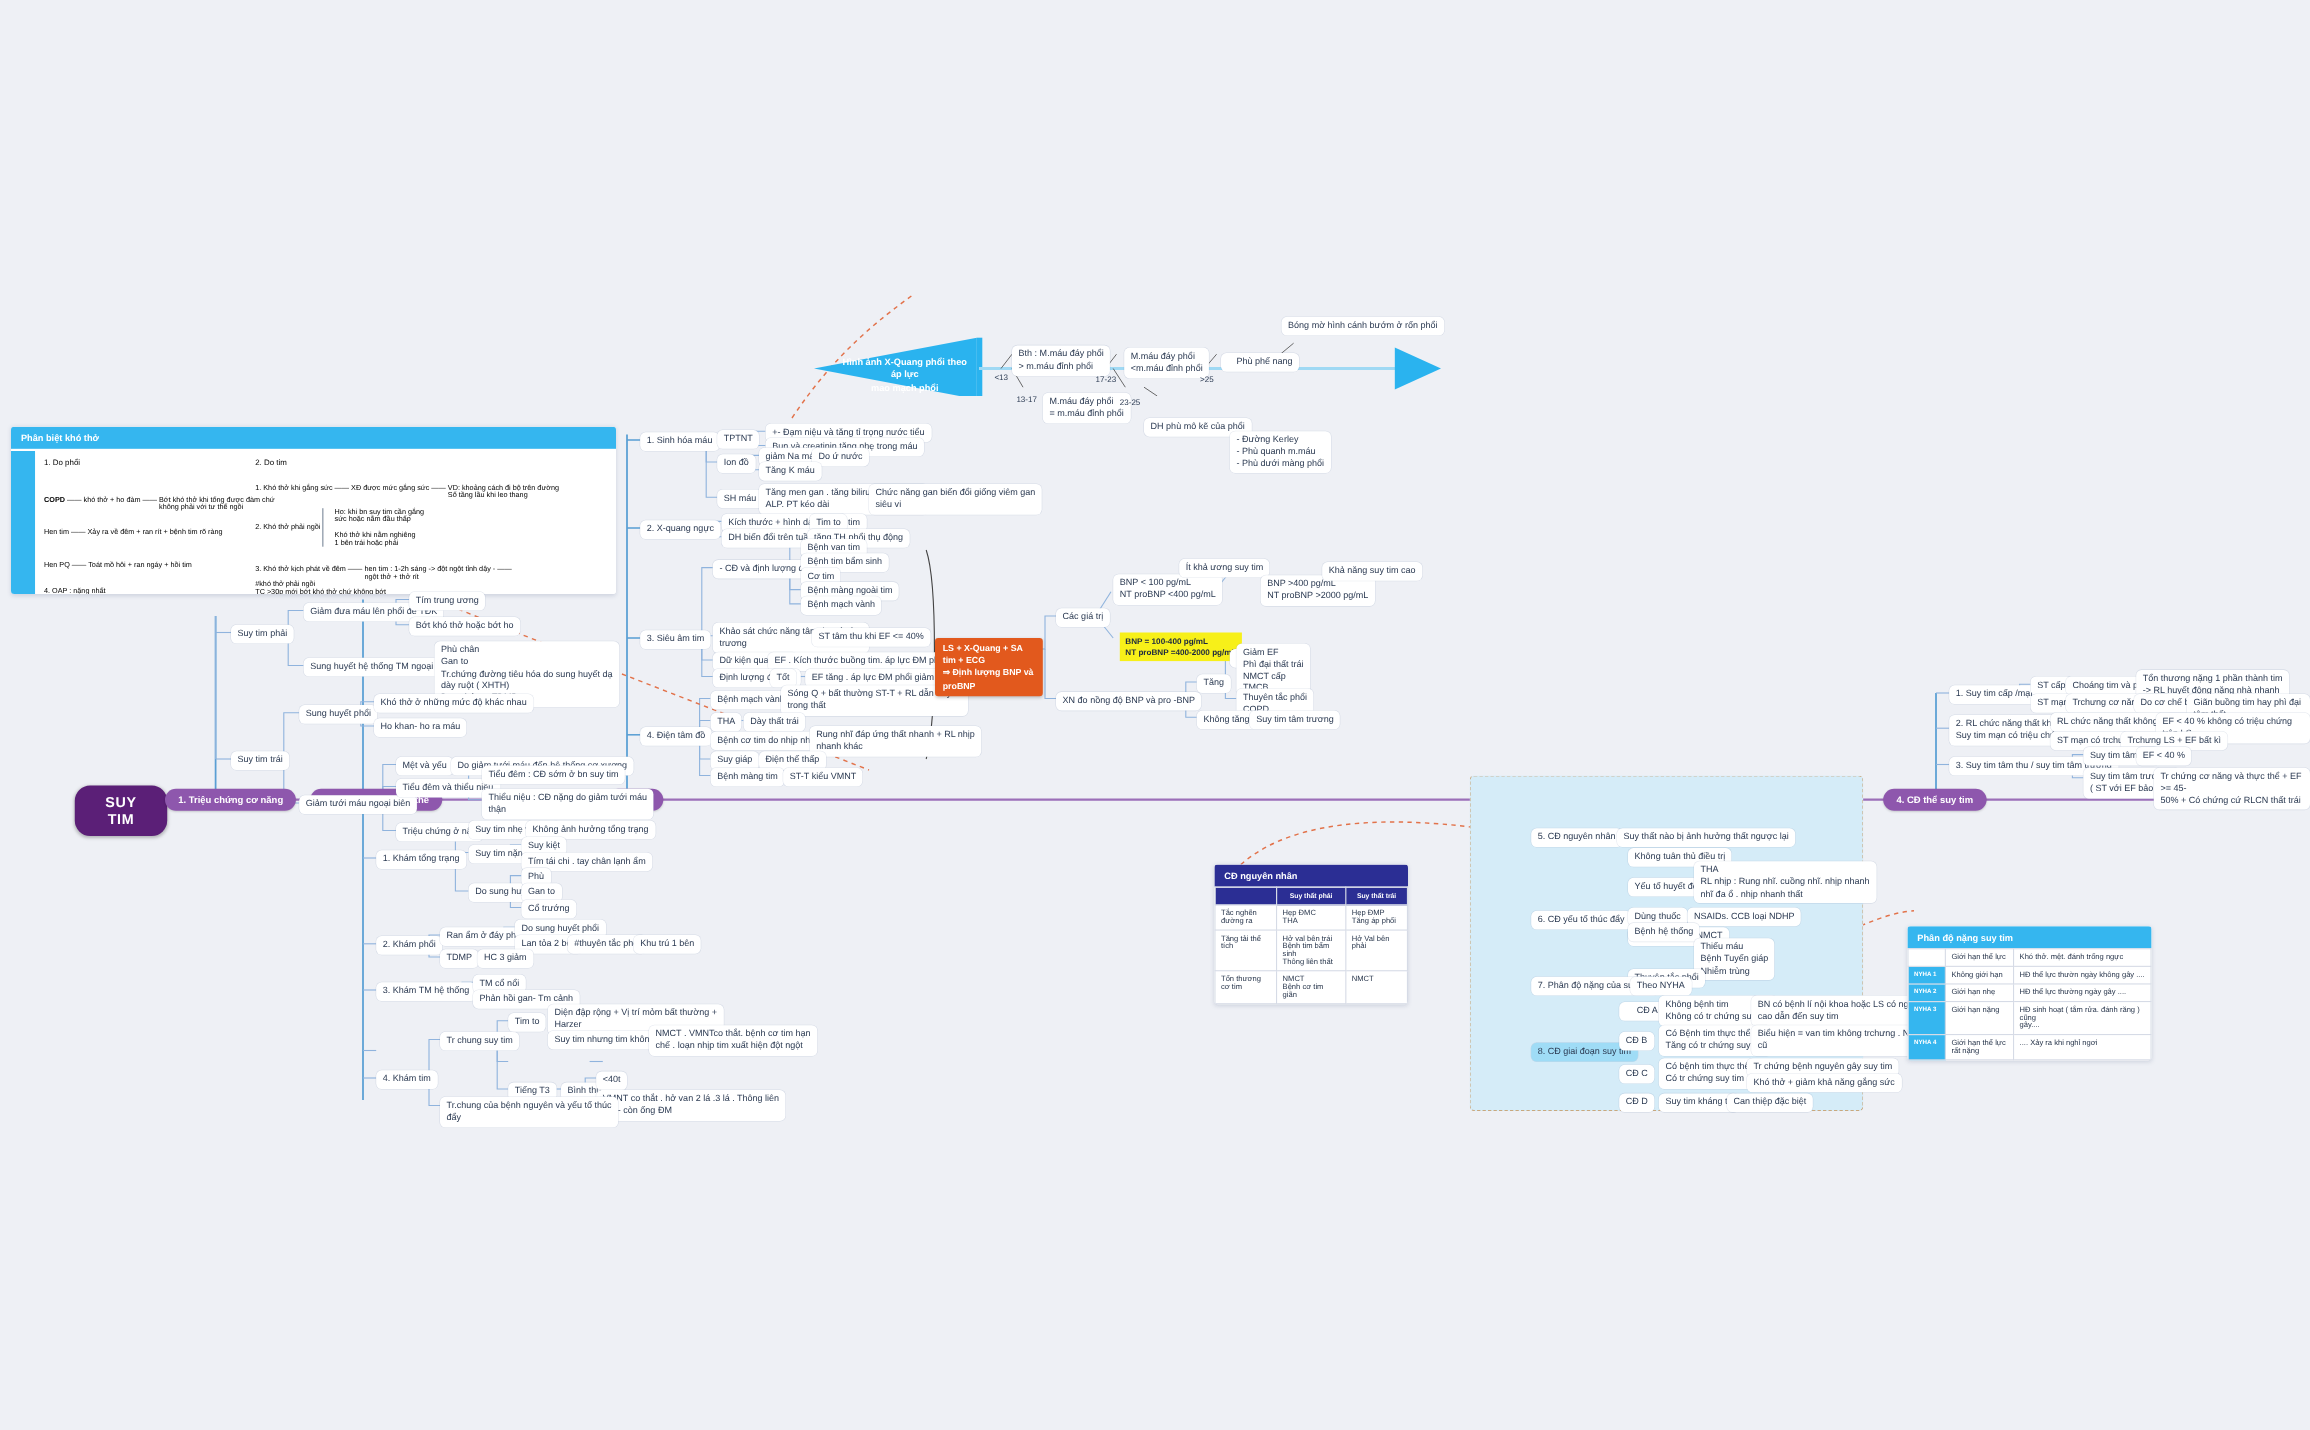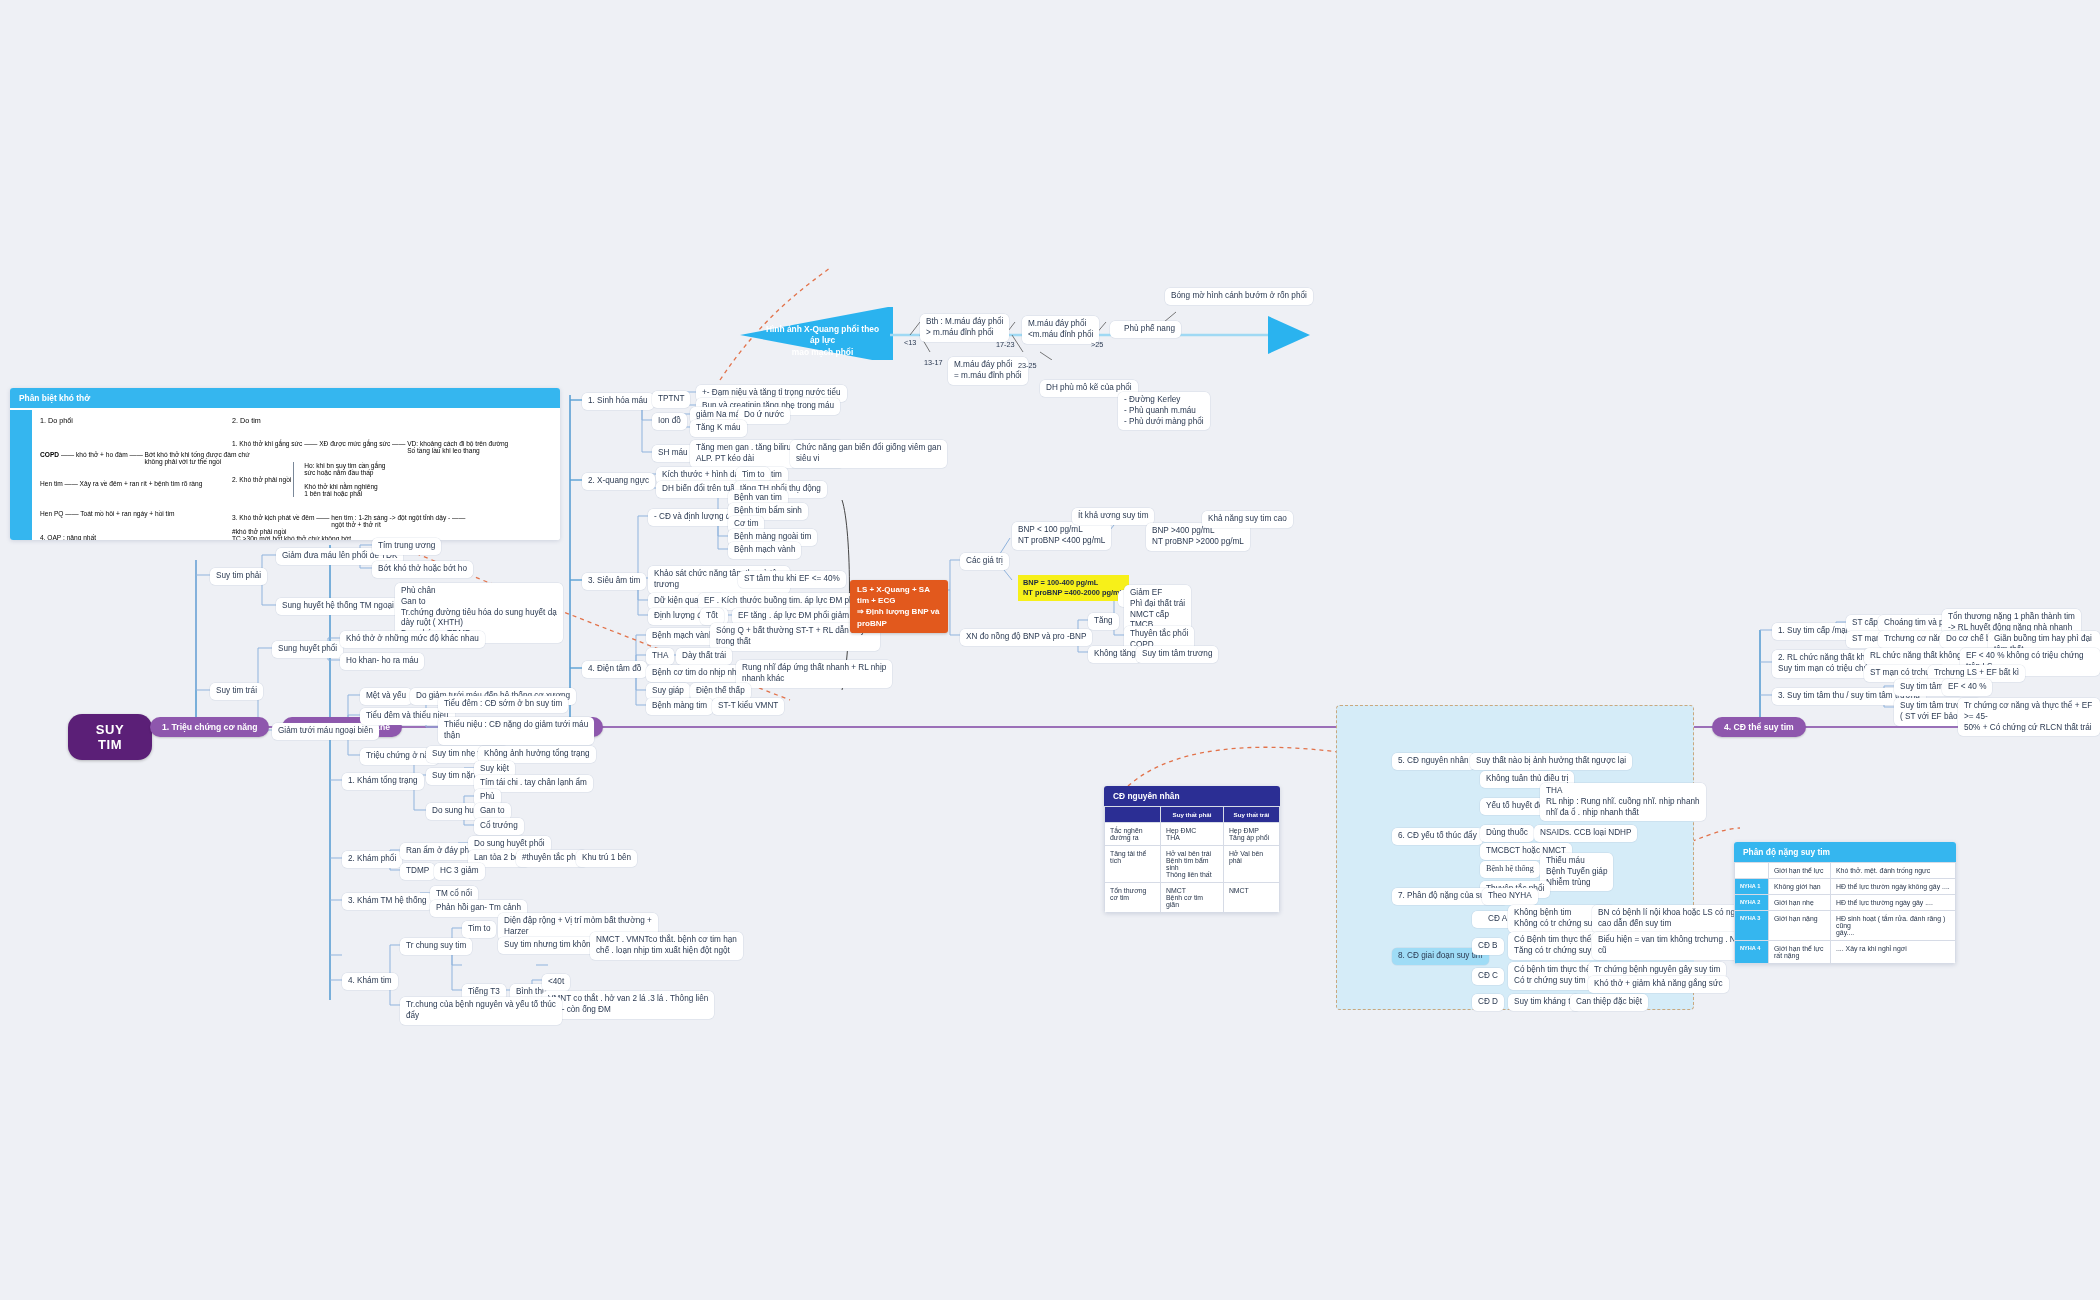--- a/index.html
+++ b/index.html
@@ -558,21 +558,21 @@
 
 <div class="node" style="left:1392px;top:828px;">6. CĐ yếu tố thúc đẩy</div>
 <div class="node" style="left:1480px;top:771px;">Không tuân thủ điều trị</div>
 <div class="node" style="left:1480px;top:798px;">Yếu tố huyết động</div>
 <div class="node" style="left:1540px;top:783px;">THA
 RL nhịp : Rung nhĩ. cuồng nhĩ. nhịp nhanh
 nhĩ đa ổ . nhịp nhanh thất</div>
 <div class="node" style="left:1480px;top:825px;">Dùng thuốc</div>
 <div class="node" style="left:1534px;top:825px;">NSAIDs. CCB loại NDHP</div>
 <div class="node" style="left:1480px;top:843px;">TMCBCT hoặc NMCT</div>
-<div class="node" style="left:1480px;top:861px;font-family:Liberation Serif, serif;">Bệnh hệ thống</div>
+<div class="node" style="left:1480px;top:839px;">Bệnh hệ thống</div>
 <div class="node" style="left:1540px;top:853px;">Thiếu máu
 Bệnh Tuyến giáp
 Nhiễm trùng</div>
 <div class="node" style="left:1480px;top:881px;">Thuyên tắc phổi</div>
 
 <div class="node" style="left:1392px;top:888px;">7. Phân độ nặng của suy tim</div>
 <div class="node" style="left:1482px;top:888px;text-align:center;">Theo NYHA</div>
 
 <div class="node stageA" style="left:1392px;top:948px;">8. CĐ giai đoạn suy tim</div>
 <div class="node" style="left:1472px;top:911px;padding-left:16px;">CĐ A</div>

